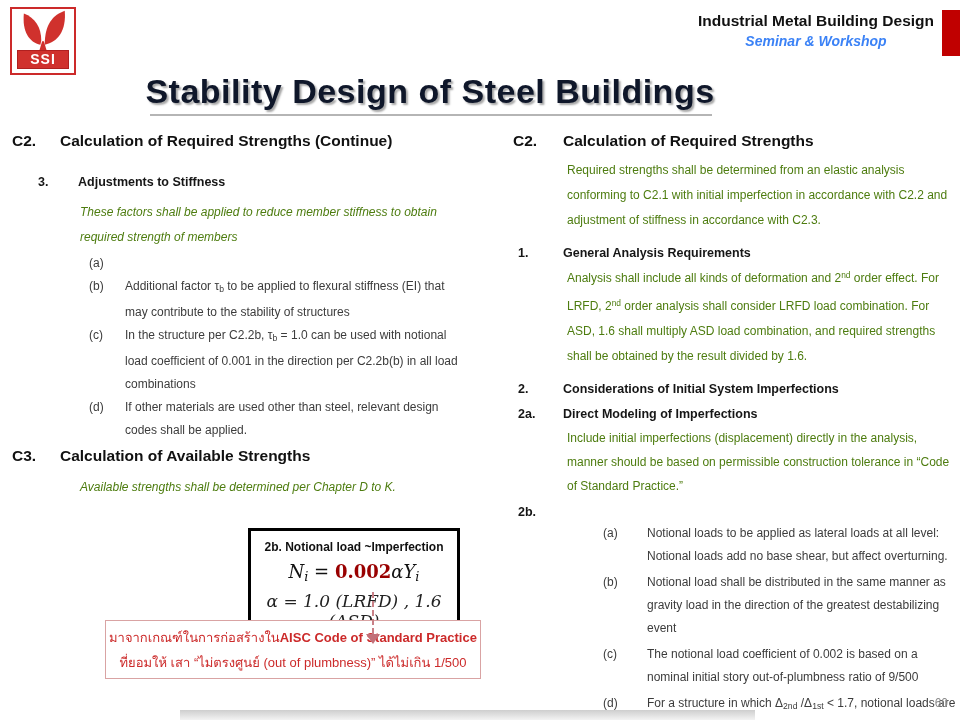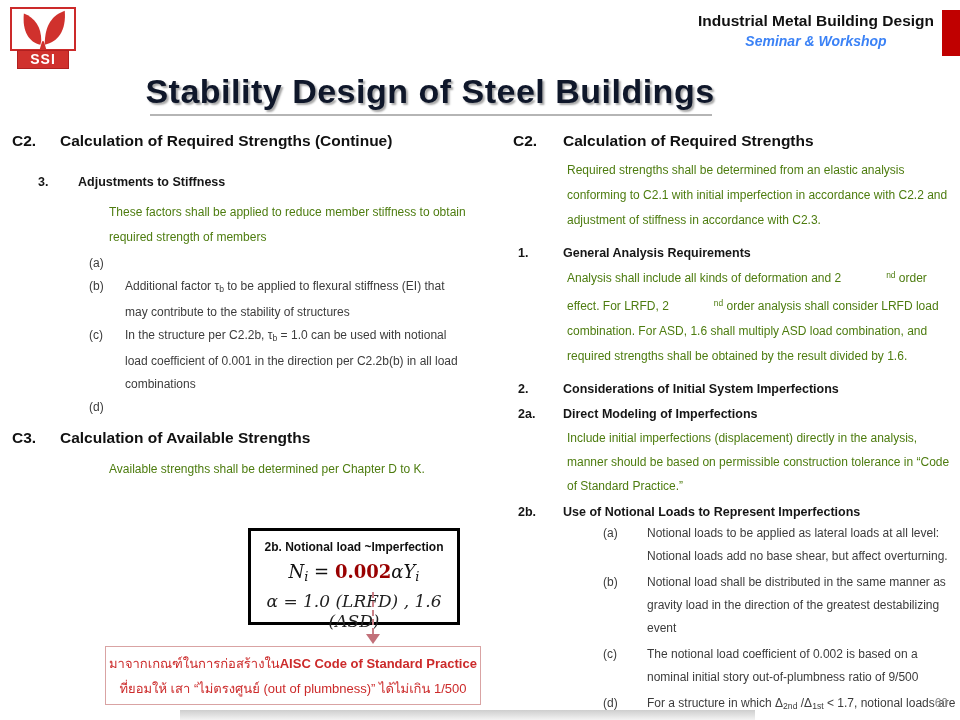--- a/index.html
+++ b/index.html
@@ -1,21 +1,21 @@
 <!DOCTYPE html>
 <html><head>
 <meta charset="utf-8">
 <style>
   html,body{margin:0;padding:0;background:#666;}
   .slide{
     position:relative;width:960px;height:720px;background:#ffffff;overflow:hidden;
     font-family:"Liberation Sans","DejaVu Sans",sans-serif;color:#3a3a3a;
   }
   
-  .logo{position:absolute;left:10px;top:7px;width:66px;height:44px;background:#fff;
+  .logo{position:absolute;left:10px;top:7px;width:66px;height:68px;background:#fff;
     border:2px solid #cc2a2a;box-sizing:border-box;}
   .logo svg{display:block;margin:1px auto 0 auto;}
   .logo-bar{margin:0 5px;height:17px;line-height:17px;text-align:center;background:#d0312d;
     border:1px solid #b02020;color:#fff;font-weight:bold;font-size:14px;letter-spacing:1px;}
   .brand{position:absolute;right:26px;top:12px;text-align:center;}
   .brand-l1{font-size:15.5px;font-weight:bold;color:#111;}
   .brand-l2{font-size:14px;font-weight:bold;font-style:italic;color:#3b82f6;margin-top:3px;}
   .brand-block{position:absolute;right:0;top:10px;width:18px;height:46px;background:#c00000;}
   
   .title{position:absolute;left:0;top:72px;width:860px;text-align:center;
@@ -33,57 +33,57 @@
   .body{line-height:25px;color:#4d7c0f;}
   .alist{list-style:none;margin:0;padding:0;}
   .alist li{display:flex;align-items:baseline;}
   .alist .marker{flex:0 0 auto;color:#3c3c3c;}
   .alist .itext{flex:1 1 auto;color:#3c3c3c;}
   
   .col-left .h1row.c2{margin-bottom:20px;}
   .col-left .h1row.c2 .num{width:48px;}
   .col-left .h2row{margin-left:26px;margin-bottom:8px;}
   .col-left .h2row .num{width:40px;}
-  .col-left .body{margin-left:97px;width:392px;margin-bottom:2px;}
+  .col-left .body{margin-left:68px;width:392px;margin-bottom:2px;font-style:italic;}
   .col-left .alist{margin-left:77px;}
   .col-left .alist li{line-height:23px;}
   .col-left .alist .marker{width:36px;}
   .col-left .alist .itext{max-width:345px;}
-  .col-left .h1row.c3{margin-top:8px;margin-bottom:8px;}
+  .col-left .h1row.c3{margin-bottom:8px;}
   .col-left .h1row.c3 .num{width:48px;}
   
   .col-right .h1row{margin-bottom:6px;}
   .col-right .h1row .num{width:50px;margin-left:21px;}
   .col-right .body{margin-left:75px;width:390px;}
   .col-right .h2row .num{width:45px;margin-left:26px;}
   .col-right .sec1-h{margin-top:10px;}
   .col-right .sec1-b{line-height:25px;}
   .col-right .sec2-h{margin-top:10px;margin-bottom:5px;}
   .col-right .sec2a-h{margin-bottom:2px;}
   .col-right .sec2a-b{line-height:24px;margin-bottom:4px;}
   .col-right .alist{margin-left:111px;}
   .col-right .alist li{line-height:23px;}
   .col-right .alist .marker{width:44px;}
   sub.sb{font-size:0.72em;vertical-align:-0.25em;}
-  sup.sp{font-size:0.7em;vertical-align:0.45em;padding-left:45px;}
+  sup.sp{font-size:0.7em;vertical-align:0.45em;}
   
   .fbox{position:absolute;left:248px;top:528px;width:212px;height:97px;border:3px solid #000;
     box-sizing:border-box;background:#fff;text-align:center;z-index:2;}
   .fbox-title{font-size:12px;font-weight:bold;color:#111;margin-top:9px;}
   .feq1{font-family:"DejaVu Serif","Liberation Serif",serif;font-size:18px;color:#111;margin-top:7px;}
   .feq1 .var{font-style:italic;}
   .feq1 .coef{font-weight:bold;color:#990000;}
   .feq2{font-family:"DejaVu Serif","Liberation Serif",serif;font-style:italic;font-size:17px;
     color:#222;margin-top:7px;}
   .arrow{position:absolute;left:372px;top:592px;width:2px;height:42px;
     border-left:2px dashed #c98087;z-index:3;}
   .arrow-head{position:absolute;left:366px;top:634px;width:0;height:0;z-index:3;
     border-left:7px solid transparent;border-right:7px solid transparent;border-top:10px solid #c27079;}
   
-  .note{position:absolute;left:105px;top:646px;width:376px;height:59px;box-sizing:border-box;
+  .note{position:absolute;left:105px;top:620px;width:376px;height:59px;box-sizing:border-box;
     border:1px solid #d9a3a3;background:#fff;text-align:center;color:#cc2a2a;
     font-size:13px;line-height:25px;padding-top:4px;z-index:2;}
   .note b{font-weight:bold;}
   .shadow-bar{position:absolute;left:180px;top:710px;width:575px;height:10px;
     background:linear-gradient(to bottom,#cecece,#f3f3f3);}
   
   .pagenum{position:absolute;right:12px;top:696px;font-size:12px;color:#8a8a8a;}
 </style>
 </head>
 <body>
@@ -127,20 +127,21 @@
       <li>
         <span class="marker">(b)</span>
         <span class="itext"><span>Additional factor τ</span><sub class="sb">b</sub><span> to be applied to flexural stiffness (EI) that may contribute to the stability of structures</span></span>
       </li>
       <li>
         <span class="marker">(c)</span>
         <span class="itext"><span>In the structure per C2.2b, τ</span><sub class="sb">b</sub><span> = 1.0 can be used with notional load coefficient of 0.001 in the direction per C2.2b(b) in all load combinations</span></span>
       </li>
       <li>
         <span class="marker">(d)</span>
+        <span class="itext"><span>If other materials are used other than steel, relevant design codes shall be applied.</span><sub class="sb"></sub><span></span></span>
       </li>
     </ul>
 
     <div class="hrow h1row c3">
       <span class="num">C3.</span>
       <span>Calculation of Available Strengths</span>
     </div>
     <div class="body">Available strengths shall be determined per Chapter D to K.</div>
   </div>
 
@@ -176,21 +177,20 @@
       <span>Considerations of Initial System Imperfections</span>
     </div>
     <div class="hrow h2row sec2a-h">
       <span class="num">2a.</span>
       <span>Direct Modeling of Imperfections</span>
     </div>
     <div class="body sec2a-b">Include initial imperfections (displacement) directly in the analysis, manner should be based on permissible construction tolerance in “Code of Standard Practice.”</div>
 
     <div class="hrow h2row">
       <span class="num">2b.</span>
-      <span>Use of Notional Loads to Represent Imperfections</span>
     </div>
     <ul class="alist">
       <li>
         <span class="marker">(a)</span>
         <span class="itext"><span>Notional loads to be applied as lateral loads at all level: Notional loads add no base shear, but affect overturning.</span><sub class="sb"></sub><span></span><sub class="sb"></sub><span></span></span>
       </li>
       <li>
         <span class="marker">(b)</span>
         <span class="itext"><span>Notional load shall be distributed in the same manner as gravity load in the direction of the greatest destabilizing event</span><sub class="sb"></sub><span></span><sub class="sb"></sub><span></span></span>
       </li>

